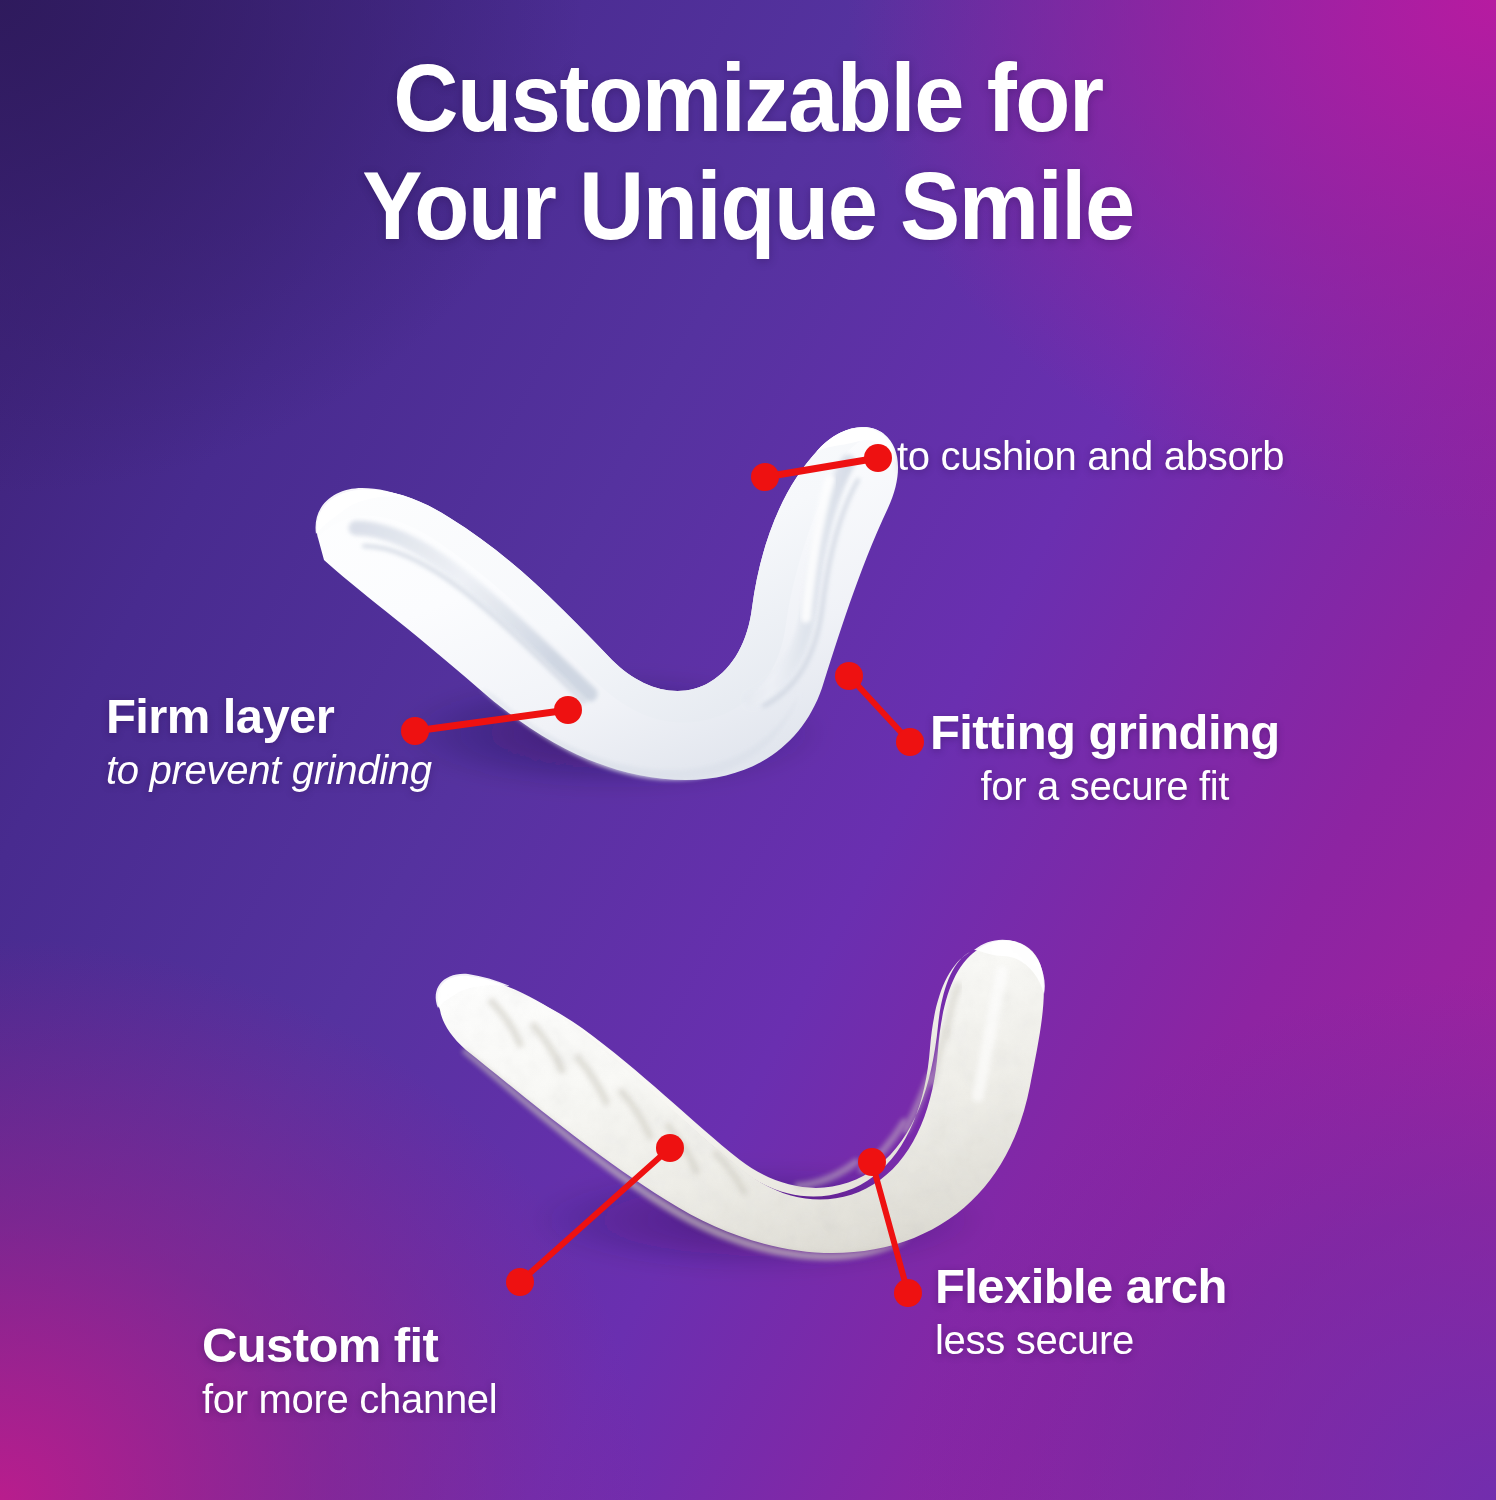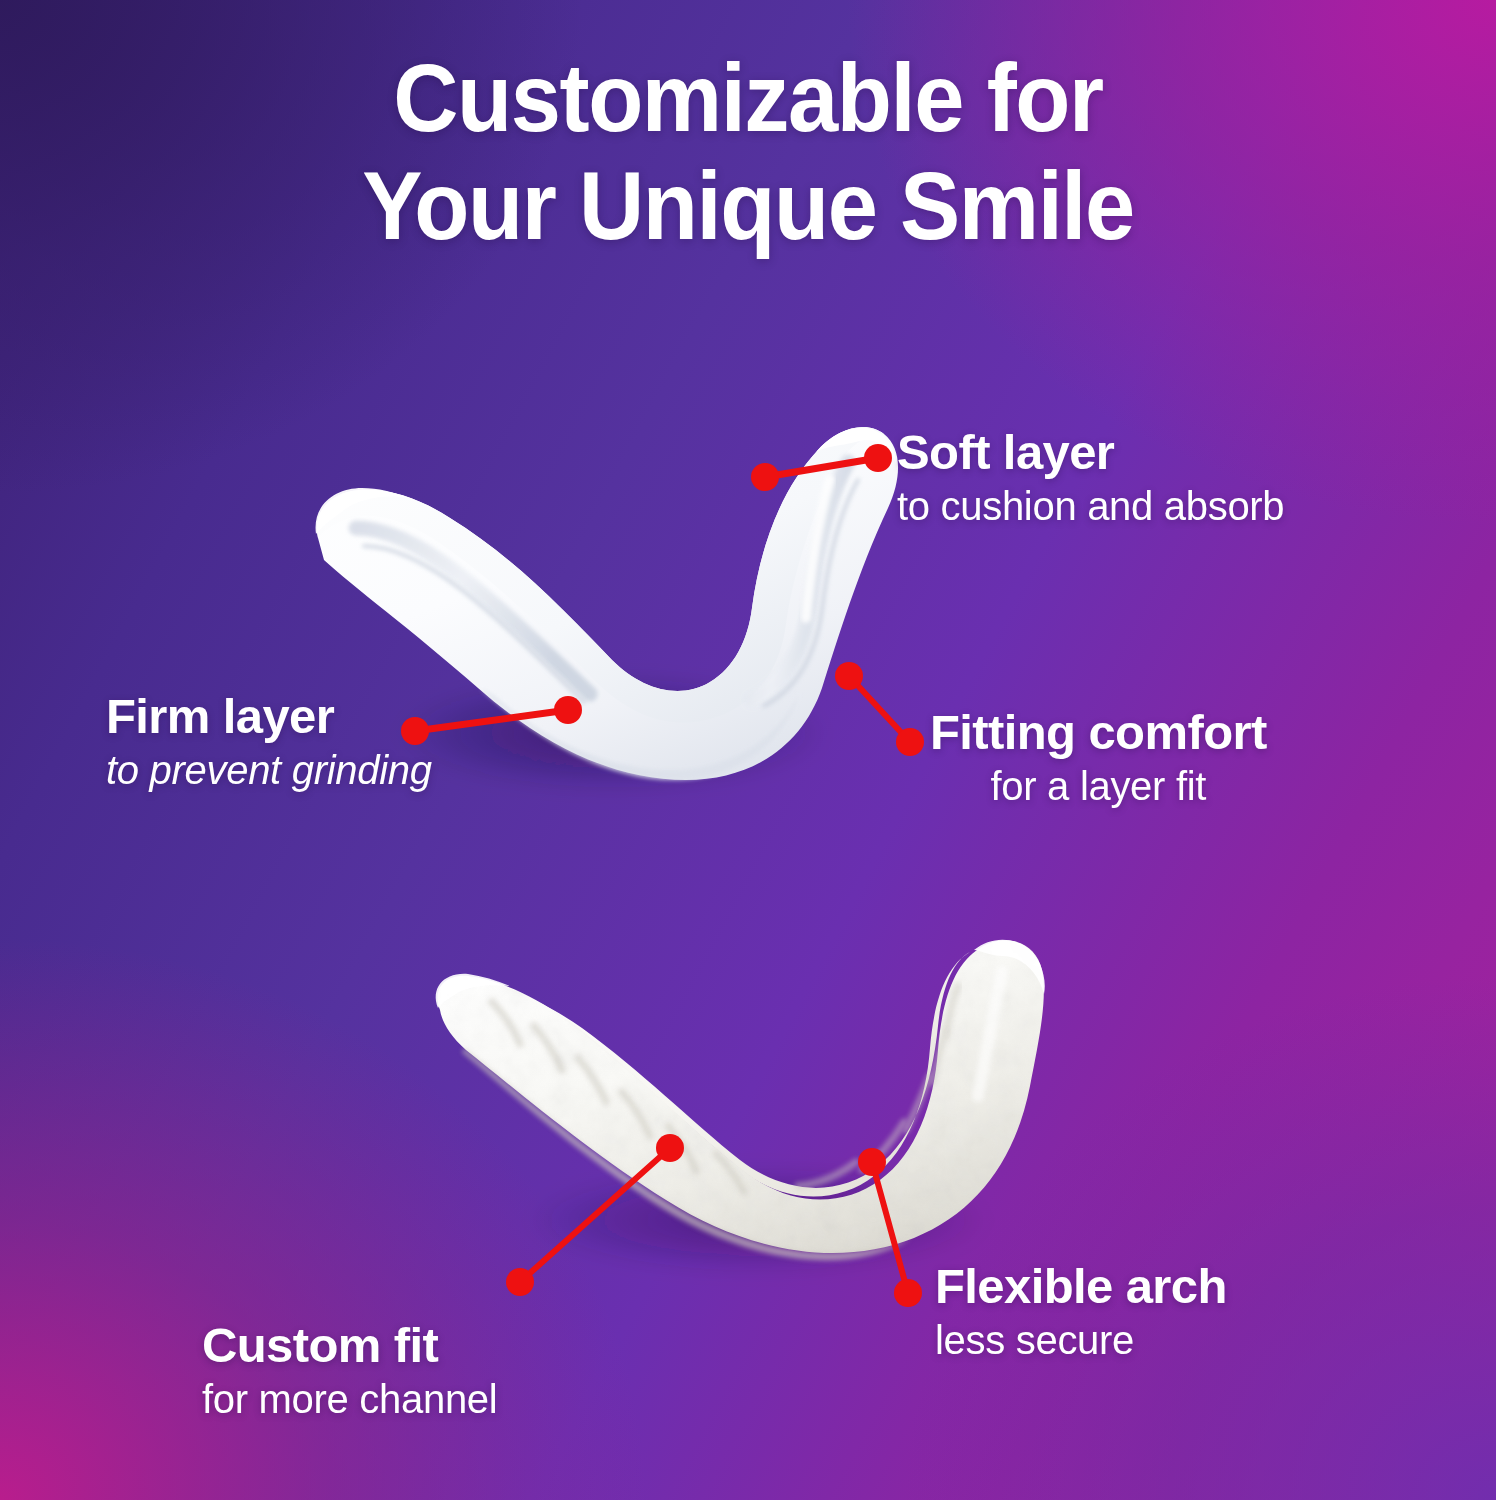--- a/index.html
+++ b/index.html
@@ -368,32 +368,31 @@
     </g>
 
     <g>
       <line x1="872" y1="1162" x2="908" y2="1293" stroke="#ee1111" stroke-width="6" stroke-linecap="round"></line>
       <circle cx="872" cy="1162" r="14" fill="#ee1111"></circle>
       <circle cx="908" cy="1293" r="14" fill="#ee1111"></circle>
     </g>
   </svg>
 
   <div class="callout" id="callout-soft-layer">
-    <span class="title">Soft layer</span>
     <span class="sub">to cushion and absorb</span>
   </div>
 
   <div class="callout" id="callout-firm-layer">
     <span class="title">Firm layer</span>
     <span class="sub">to prevent grinding</span>
   </div>
 
   <div class="callout" id="callout-fitting-channel">
-    <span class="title">Fitting comfort</span>
-    <span class="sub">for a layer fit</span>
+    <span class="title">Fitting grinding</span>
+    <span class="sub">for a secure fit</span>
   </div>
 
   <div class="callout" id="callout-custom-fit">
     <span class="title">Custom fit</span>
     <span class="sub">for more channel</span>
   </div>
 
   <div class="callout" id="callout-flexible-arch">
     <span class="title">Flexible arch</span>
     <span class="sub">less secure</span>

